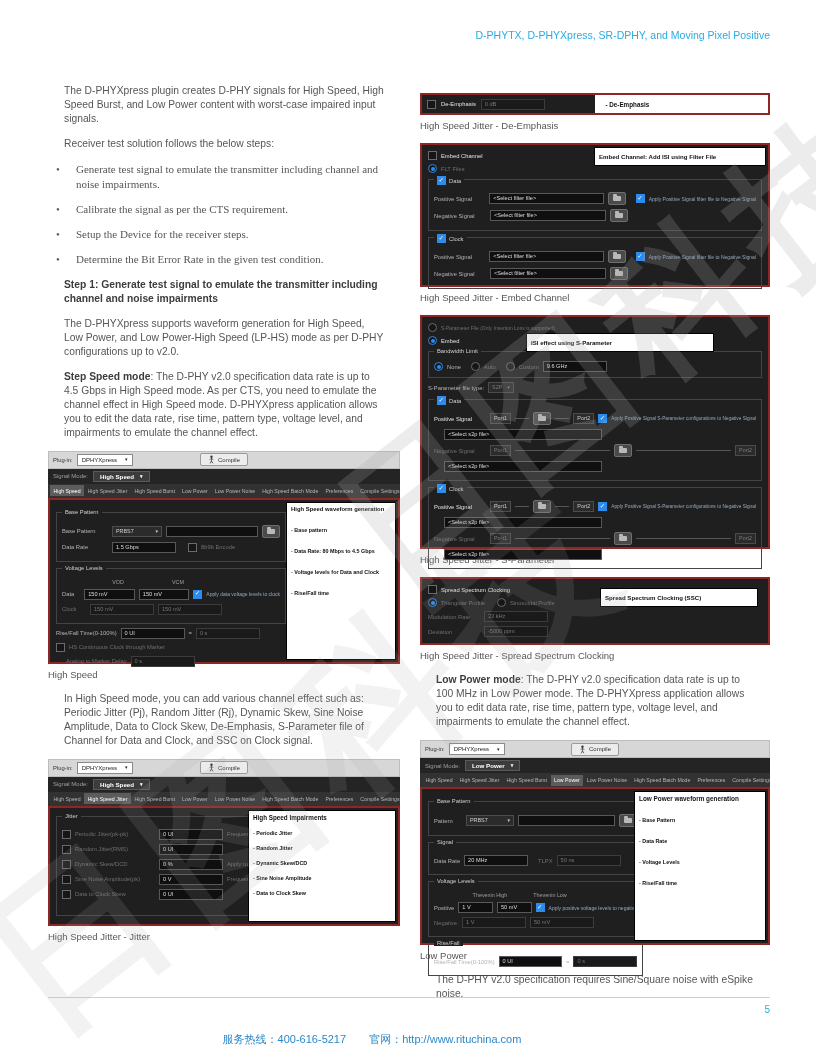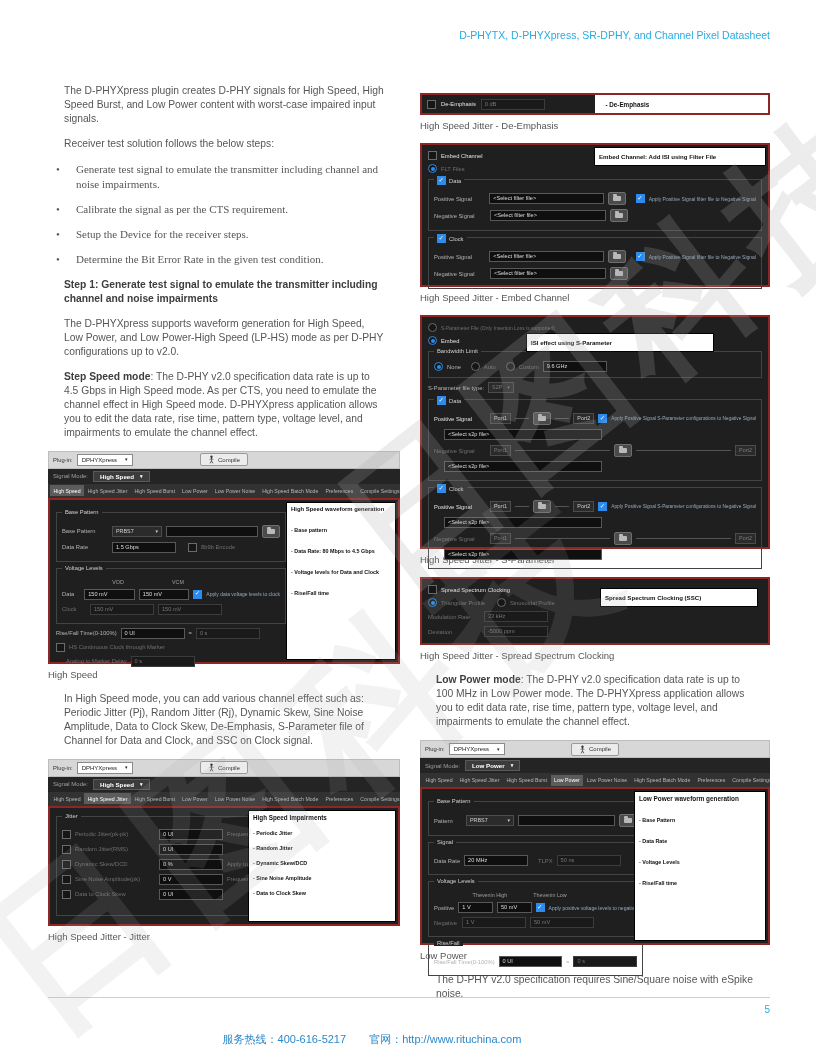--- a/index.html
+++ b/index.html
@@ -82,21 +82,21 @@
   .ftr{position:absolute;top:1032px;left:0;width:744px;text-align:center;font-size:11px;color:#2b88c9;}
   .ftr span{margin:0 10px;}
   .deemph-bar{display:flex;align-items:center;height:18px;padding:0;}
   .deemph-left{flex:1;display:flex;align-items:center;gap:5px;padding:0 5px;}
   .deemph-white{width:47%;height:100%;background:#fff;display:flex;align-items:center;
         padding-left:10px;font-weight:bold;font-size:6.3px;color:#101010;}
 </style>
 </head>
 <body>
 
-<div class="hdr">D-PHYTX, D-PHYXpress, SR-DPHY, and Channel Pixel Datasheet</div>
+<div class="hdr">D-PHYTX, D-PHYXpress, SR-DPHY, and Moving Pixel Positive</div>
 <div class="wm" id="wm1">日图科技</div>
 <div class="wm" id="wm2">日图科技</div>
 
 <div class="col" id="col-left">
   <p>The D-PHYXpress plugin creates D-PHY signals for High Speed, High Speed Burst, and Low Power content with worst-case impaired input signals.</p>
   <p>Receiver test solution follows the below steps:</p>
   <ul>
     <li>Generate test signal to emulate the transmitter including channel and noise impairments.</li>
     <li>Calibrate the signal as per the CTS requirement.</li>
     <li>Setup the Device for the receiver steps.</li>

